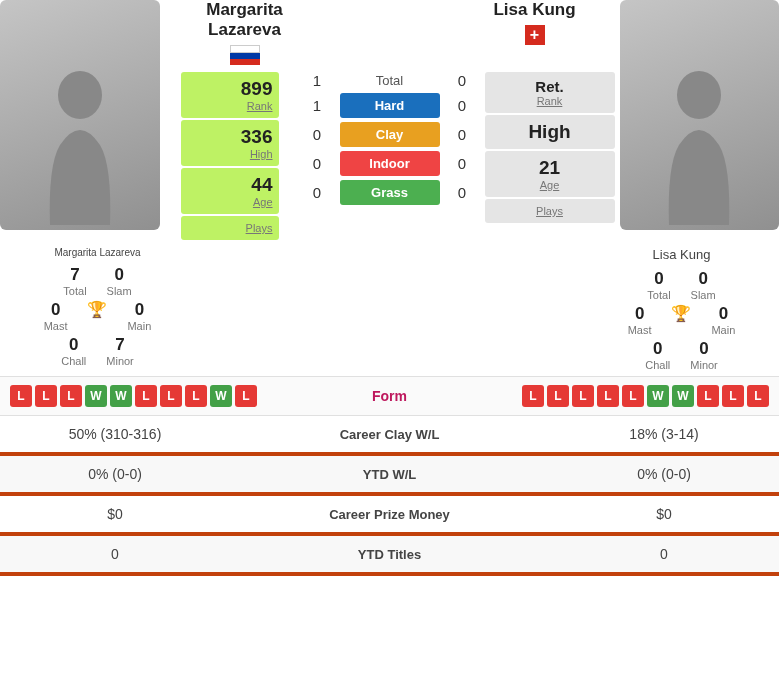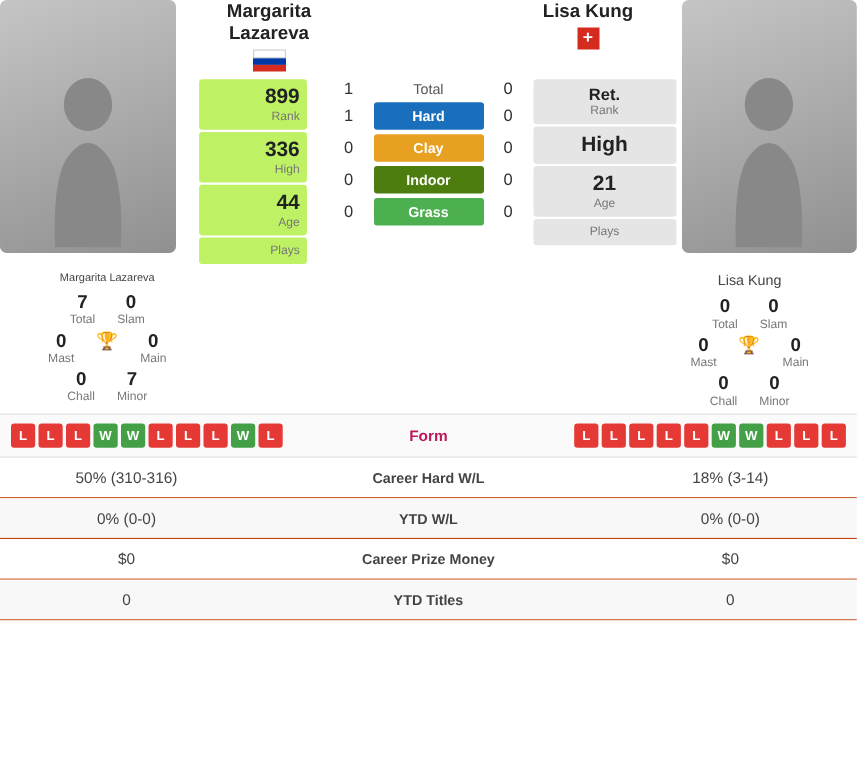--- a/index.html
+++ b/index.html
@@ -1,19 +1,19 @@
 <!DOCTYPE html>
 <html><head>
   <meta charset="utf-8">
   <style>
     * { box-sizing: border-box; margin: 0; padding: 0; }
     body { font-family: Arial, sans-serif; background: #fff; width: 779px; }
     .court-hard { background: #1a6fbd; }
     .court-clay { background: #e8a020; }
-    .court-indoor { background: #4d7c0f; }
+    .court-indoor { background: #ef4444; }
     .court-grass { background: #4caf50; }
 
     .silhouette-svg {
       width: 100px;
       height: 160px;
     }
 
     
     .flag-russia {
       width: 30px;
@@ -143,21 +143,21 @@
     }
 
     .ibox {
       background: #bef264;
       border-radius: 3px;
       padding: 6px;
       margin: 2px 16px;
       text-align: right;
     }
     .ibox-val { font-size: 19px; font-weight: bold; color: #222; }
-    .ibox-lbl { font-size: 11px; color: #777; }
+    .ibox-lbl { font-size: 11px; color: #777; text-decoration: underline; }
 
     .court-line {
       display: flex;
       align-items: center;
       justify-content: center;
       margin: 2px 0;
       gap: 5px;
     }
     .cl-s { width: 35px; text-align: center; font-size: 15px; color: #333; }
     .cl-btn {
@@ -221,21 +221,21 @@
       color: #be185d;
       font-weight: bold;
     }
 
     
     .stat-row {
       display: flex;
       align-items: center;
       justify-content: space-between;
       padding: 10px 15px;
-      border-bottom: 1px solid #c2410c;
+      border-bottom: 4px solid #c2410c;
     }
     .stat-row:nth-child(even) { background: #f8f8f8; }
     .sr-left { width: 200px; text-align: center; color: #444; font-size: 14px; }
     .sr-mid { font-size: 13px; font-weight: bold; color: #444; text-align: center; min-width: 160px; }
     .sr-right { width: 200px; text-align: center; color: #444; font-size: 14px; }
 
     .right-inner-special {
       width: 130px;
     }
     .rbox {
@@ -481,21 +481,21 @@
         <span class="form-badge badge-w">W</span>
         <span class="form-badge badge-l">L</span>
         <span class="form-badge badge-l">L</span>
         <span class="form-badge badge-l">L</span>
       </div>
   </div>
 
   <div id="stats-rows-container">
       <div class="stat-row">
       <span class="sr-left">50% (310-316)</span>
-      <span class="sr-mid">Career Hard W/L</span>
+      <span class="sr-mid">Career Clay W/L</span>
       <span class="sr-right">18% (3-14)</span>
     </div>
       <div class="stat-row">
       <span class="sr-left">0% (0-0)</span>
       <span class="sr-mid">YTD W/L</span>
       <span class="sr-right">0% (0-0)</span>
     </div>
       <div class="stat-row">
       <span class="sr-left">$0</span>
       <span class="sr-mid">Career Prize Money</span>

